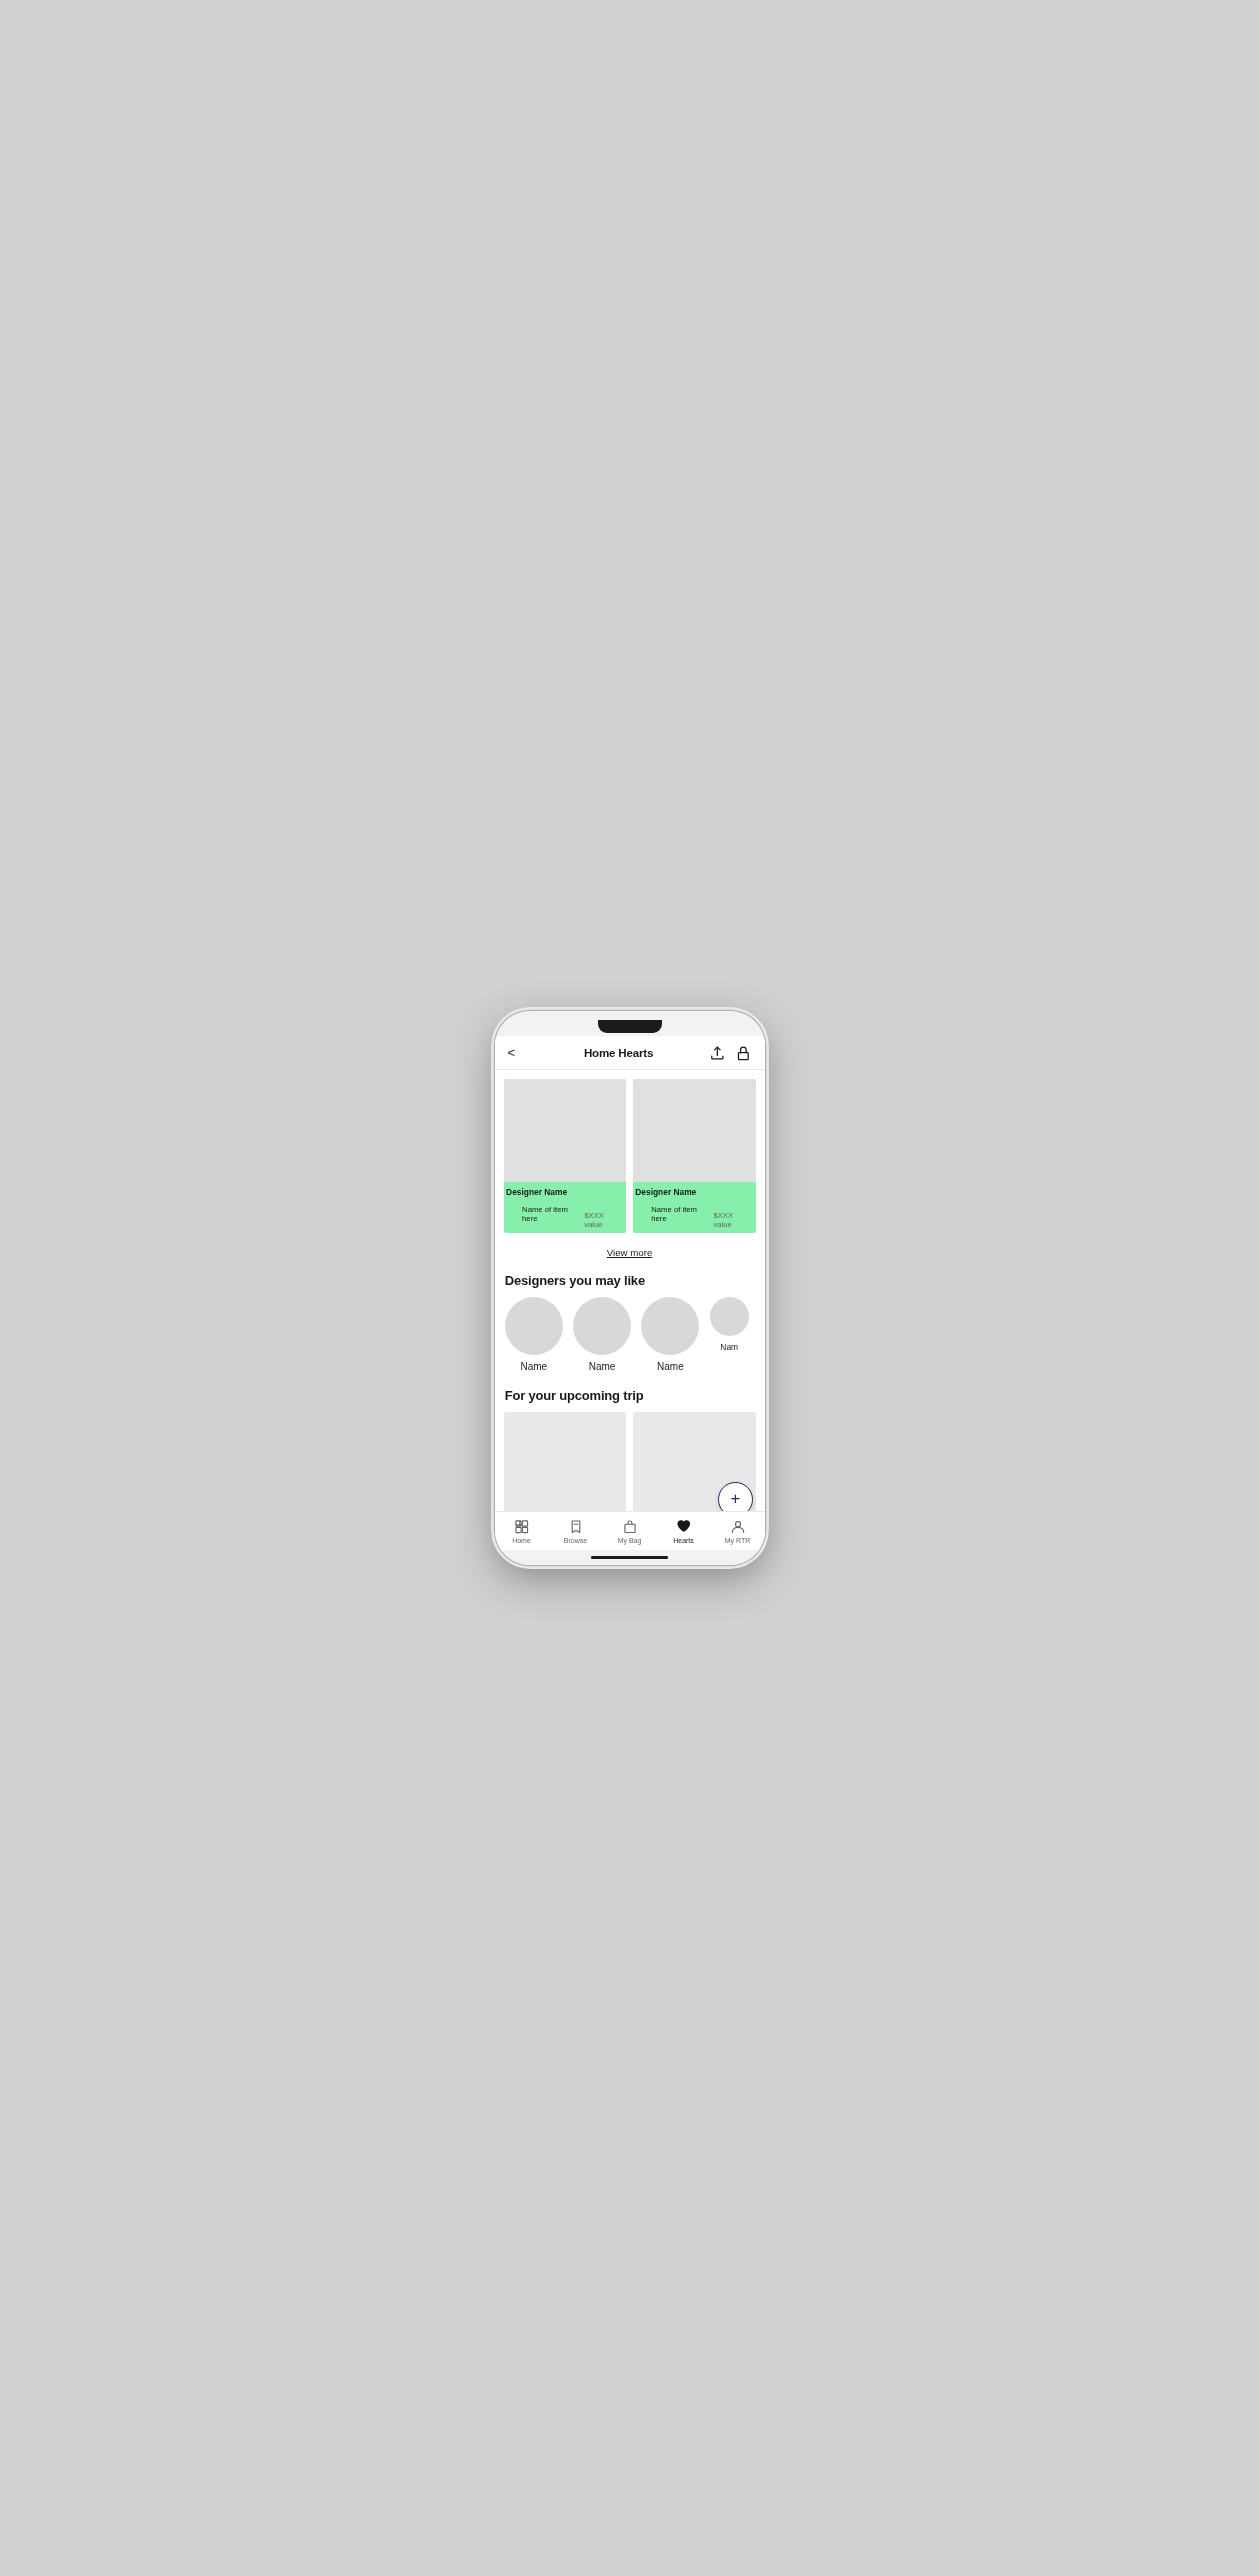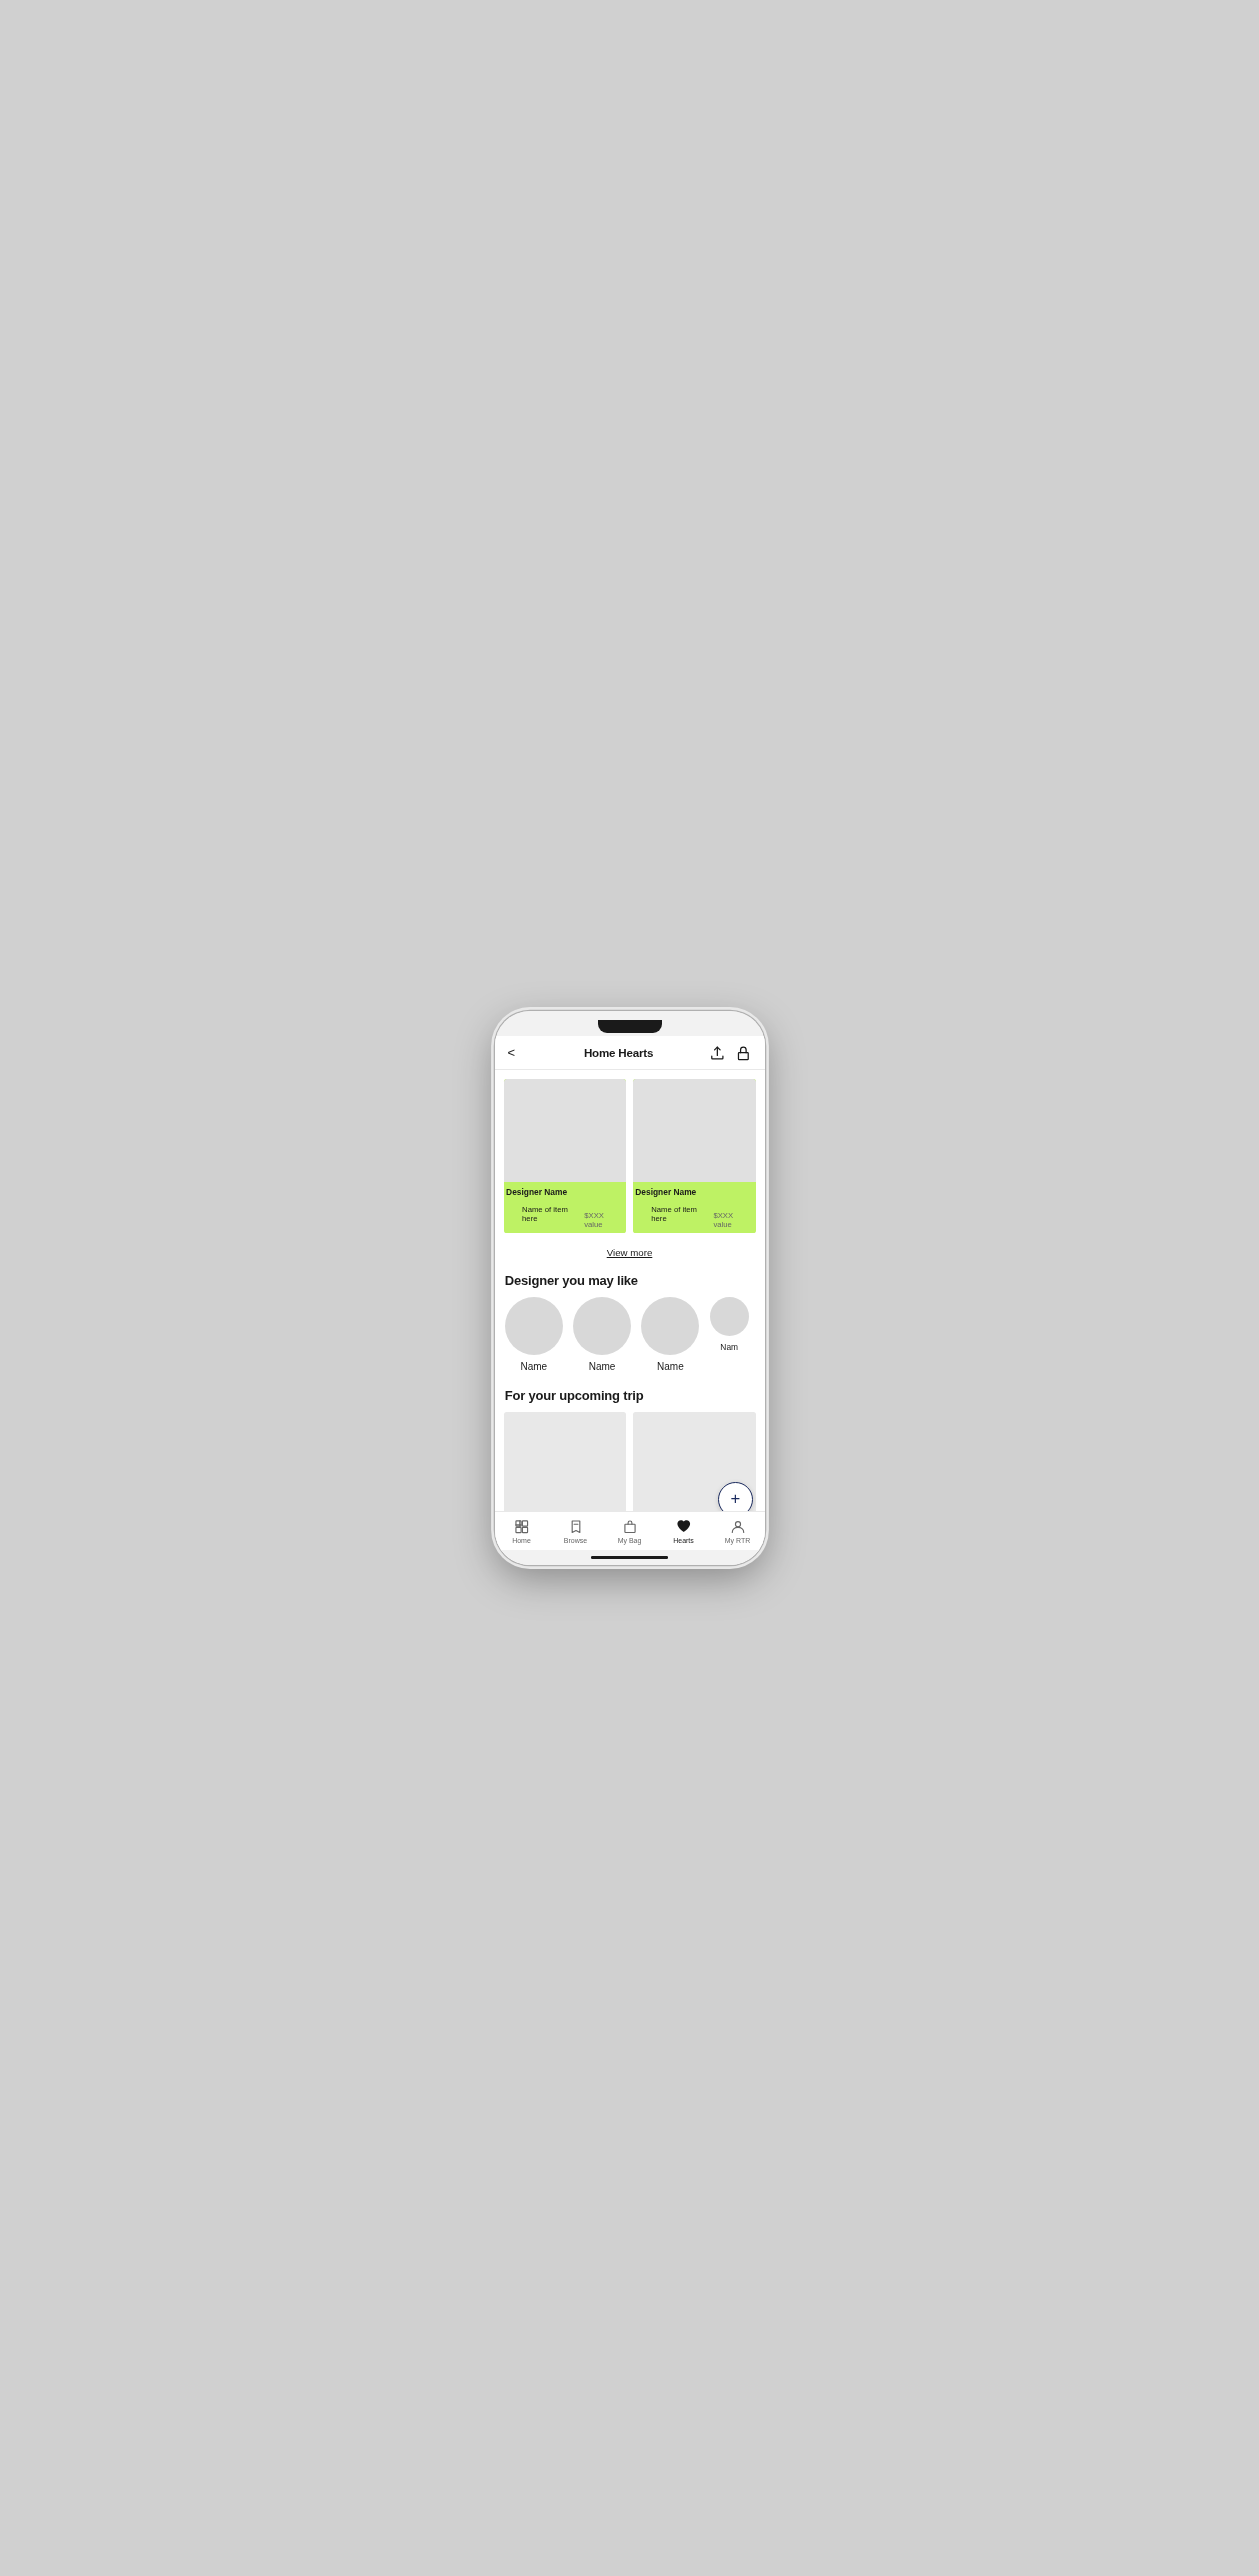--- a/index.html
+++ b/index.html
@@ -105,21 +105,21 @@
 
     
     .product-grid {
       display: flex;
       gap: 6.4px;
       padding: 9px 9px 6.4px;
     }
 
     .product-card {
       flex: 1;
-      background: #bef264;
+      background: #86efac;
       border-radius: 2.6px;
       overflow: hidden;
     }
 
     .product-image {
       width: 100%;
       height: 103px;
       background: #e0e0e0;
       border-radius: 2.6px 2.6px 0 0;
     }
@@ -370,21 +370,21 @@
             </div>
           </div>
         </div>
       </div>
 
       <div class="view-more-section">
         <span class="view-more-link">View more</span>
       </div>
 
       <div class="designers-section">
-        <div class="section-title">Designer you may like</div>
+        <div class="section-title">Designers you may like</div>
         <div class="designers-scroll">
           <div class="designer-item">
             <div class="designer-avatar"></div>
             <span class="designer-name">Name</span>
           </div>
           <div class="designer-item">
             <div class="designer-avatar"></div>
             <span class="designer-name">Name</span>
           </div>
           <div class="designer-item">

